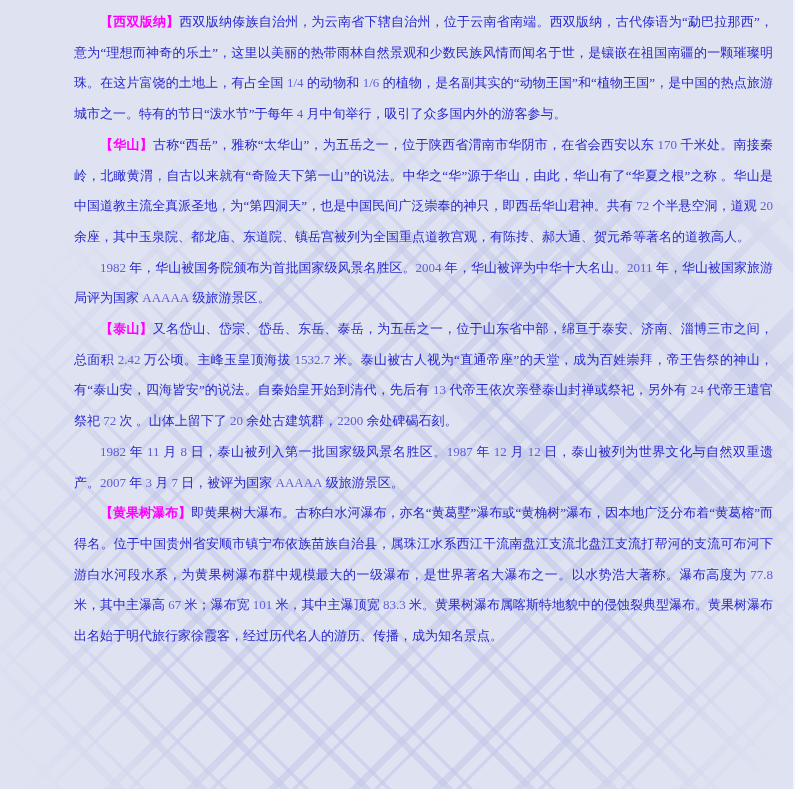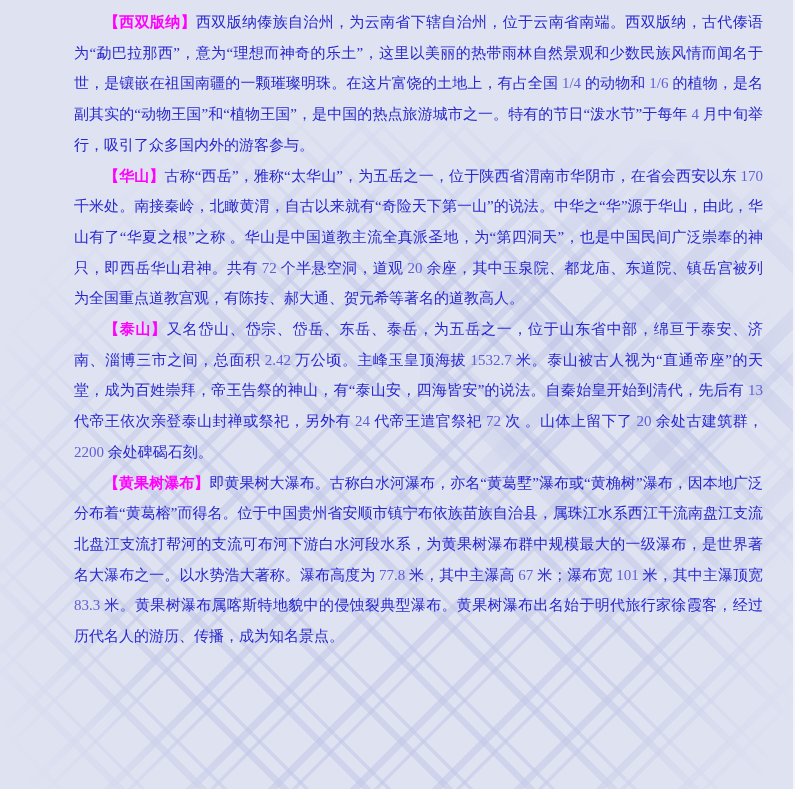--- a/index.html
+++ b/index.html
@@ -34,23 +34,23 @@
     left:420px;top:140px;right:0;height:460px;
     background:
       repeating-linear-gradient(45deg,  transparent 0 46px, var(--wm) 46px 62px, transparent 62px 78px, var(--wm) 78px 86px, transparent 86px 112px),
       repeating-linear-gradient(135deg, transparent 0 46px, var(--wm) 46px 62px, transparent 62px 78px, var(--wm) 78px 86px, transparent 86px 112px);
     opacity:.38;
     -webkit-mask-image:radial-gradient(ellipse at 60% 50%, #000 0 40%, transparent 75%);
             mask-image:radial-gradient(ellipse at 60% 50%, #000 0 40%, transparent 75%);
   }
   .content{
     position:relative;z-index:2;
-    padding:7px 30px 0 74px;
+    padding:7px 20px 0 74px;
     font-family:"Liberation Serif","DejaVu Serif",serif;
-    font-size:15px;
+    font-size:13px;
     line-height:30.7px;
     color:var(--body-text);
     text-align:justify;
   }
   .content p{margin:0;text-indent:2em;}
   .ph{color:var(--heading);font-weight:bold;}
   .num{color:var(--num-text);font-family:"Liberation Serif",serif;}
 </style>
 </head>
 <body>
@@ -58,20 +58,22 @@
 <div class="page">
 
   <div class="wm wm-main"></div>
   <div class="wm wm-large"></div>
 
   <div class="content">
     <p><span class="ph">【西双版纳】</span><span>西双版纳傣族自治州，为云南省下辖自治州，位于云南省南端。西双版纳，古代傣语为“勐巴拉那西”，意为“理想而神奇的乐土”，这里以美丽的热带雨林自然景观和少数民族风情而闻名于世，是镶嵌在祖国南疆的一颗璀璨明珠。在这片富饶的土地上，有占全国 <span class="num">1/4</span> 的动物和 <span class="num">1/6</span> 的植物，是名副其实的“动物王国”和“植物王国”，是中国的热点旅游城市之一。特有的节日“泼水节”于每年 <span class="num">4</span> 月中旬举行，吸引了众多国内外的游客参与。</span></p>
 
     <p><span class="ph">【华山】</span><span>古称“西岳”，雅称“太华山”，为五岳之一，位于陕西省渭南市华阴市，在省会西安以东 <span class="num">170</span> 千米处。南接秦岭，北瞰黄渭，自古以来就有“奇险天下第一山”的说法。中华之“华”源于华山，由此，华山有了“华夏之根”之称 。华山是中国道教主流全真派圣地，为“第四洞天”，也是中国民间广泛崇奉的神只，即西岳华山君神。共有 <span class="num">72</span> 个半悬空洞，道观 <span class="num">20</span> 余座，其中玉泉院、都龙庙、东道院、镇岳宫被列为全国重点道教宫观，有陈抟、郝大通、贺元希等著名的道教高人。</span></p>
 
+    <p><span><span class="num">1982</span> 年，华山被国务院颁布为首批国家级风景名胜区。<span class="num">2004</span> 年，华山被评为中华十大名山。<span class="num">2011</span> 年，华山被国家旅游局评为国家 <span class="num">AAAAA</span> 级旅游景区。</span></p>
 
     <p><span class="ph">【泰山】</span><span>又名岱山、岱宗、岱岳、东岳、泰岳，为五岳之一，位于山东省中部，绵亘于泰安、济南、淄博三市之间，总面积 <span class="num">2.42</span> 万公顷。主峰玉皇顶海拔 <span class="num">1532.7</span> 米。泰山被古人视为“直通帝座”的天堂，成为百姓崇拜，帝王告祭的神山，有“泰山安，四海皆安”的说法。自秦始皇开始到清代，先后有 <span class="num">13</span> 代帝王依次亲登泰山封禅或祭祀，另外有 <span class="num">24</span> 代帝王遣官祭祀 <span class="num">72</span> 次 。山体上留下了 <span class="num">20</span> 余处古建筑群，<span class="num">2200</span> 余处碑碣石刻。</span></p>
 
+    <p><span><span class="num">1982</span> 年 <span class="num">11</span> 月 <span class="num">8</span> 日，泰山被列入第一批国家级风景名胜区。<span class="num">1987</span> 年 <span class="num">12</span> 月 <span class="num">12</span> 日，泰山被列为世界文化与自然双重遗产。<span class="num">2007</span> 年 <span class="num">3</span> 月 <span class="num">7</span> 日，被评为国家 <span class="num">AAAAA</span> 级旅游景区。</span></p>
 
     <p><span class="ph">【黄果树瀑布】</span><span>即黄果树大瀑布。古称白水河瀑布，亦名“黄葛墅”瀑布或“黄桷树”瀑布，因本地广泛分布着“黄葛榕”而得名。位于中国贵州省安顺市镇宁布依族苗族自治县，属珠江水系西江干流南盘江支流北盘江支流打帮河的支流可布河下游白水河段水系，为黄果树瀑布群中规模最大的一级瀑布，是世界著名大瀑布之一。以水势浩大著称。瀑布高度为 <span class="num">77.8</span> 米，其中主瀑高 <span class="num">67</span> 米；瀑布宽 <span class="num">101</span> 米，其中主瀑顶宽 <span class="num">83.3</span> 米。黄果树瀑布属喀斯特地貌中的侵蚀裂典型瀑布。黄果树瀑布出名始于明代旅行家徐霞客，经过历代名人的游历、传播，成为知名景点。</span></p>
   </div>
 
 </div>
 
 </body></html>

